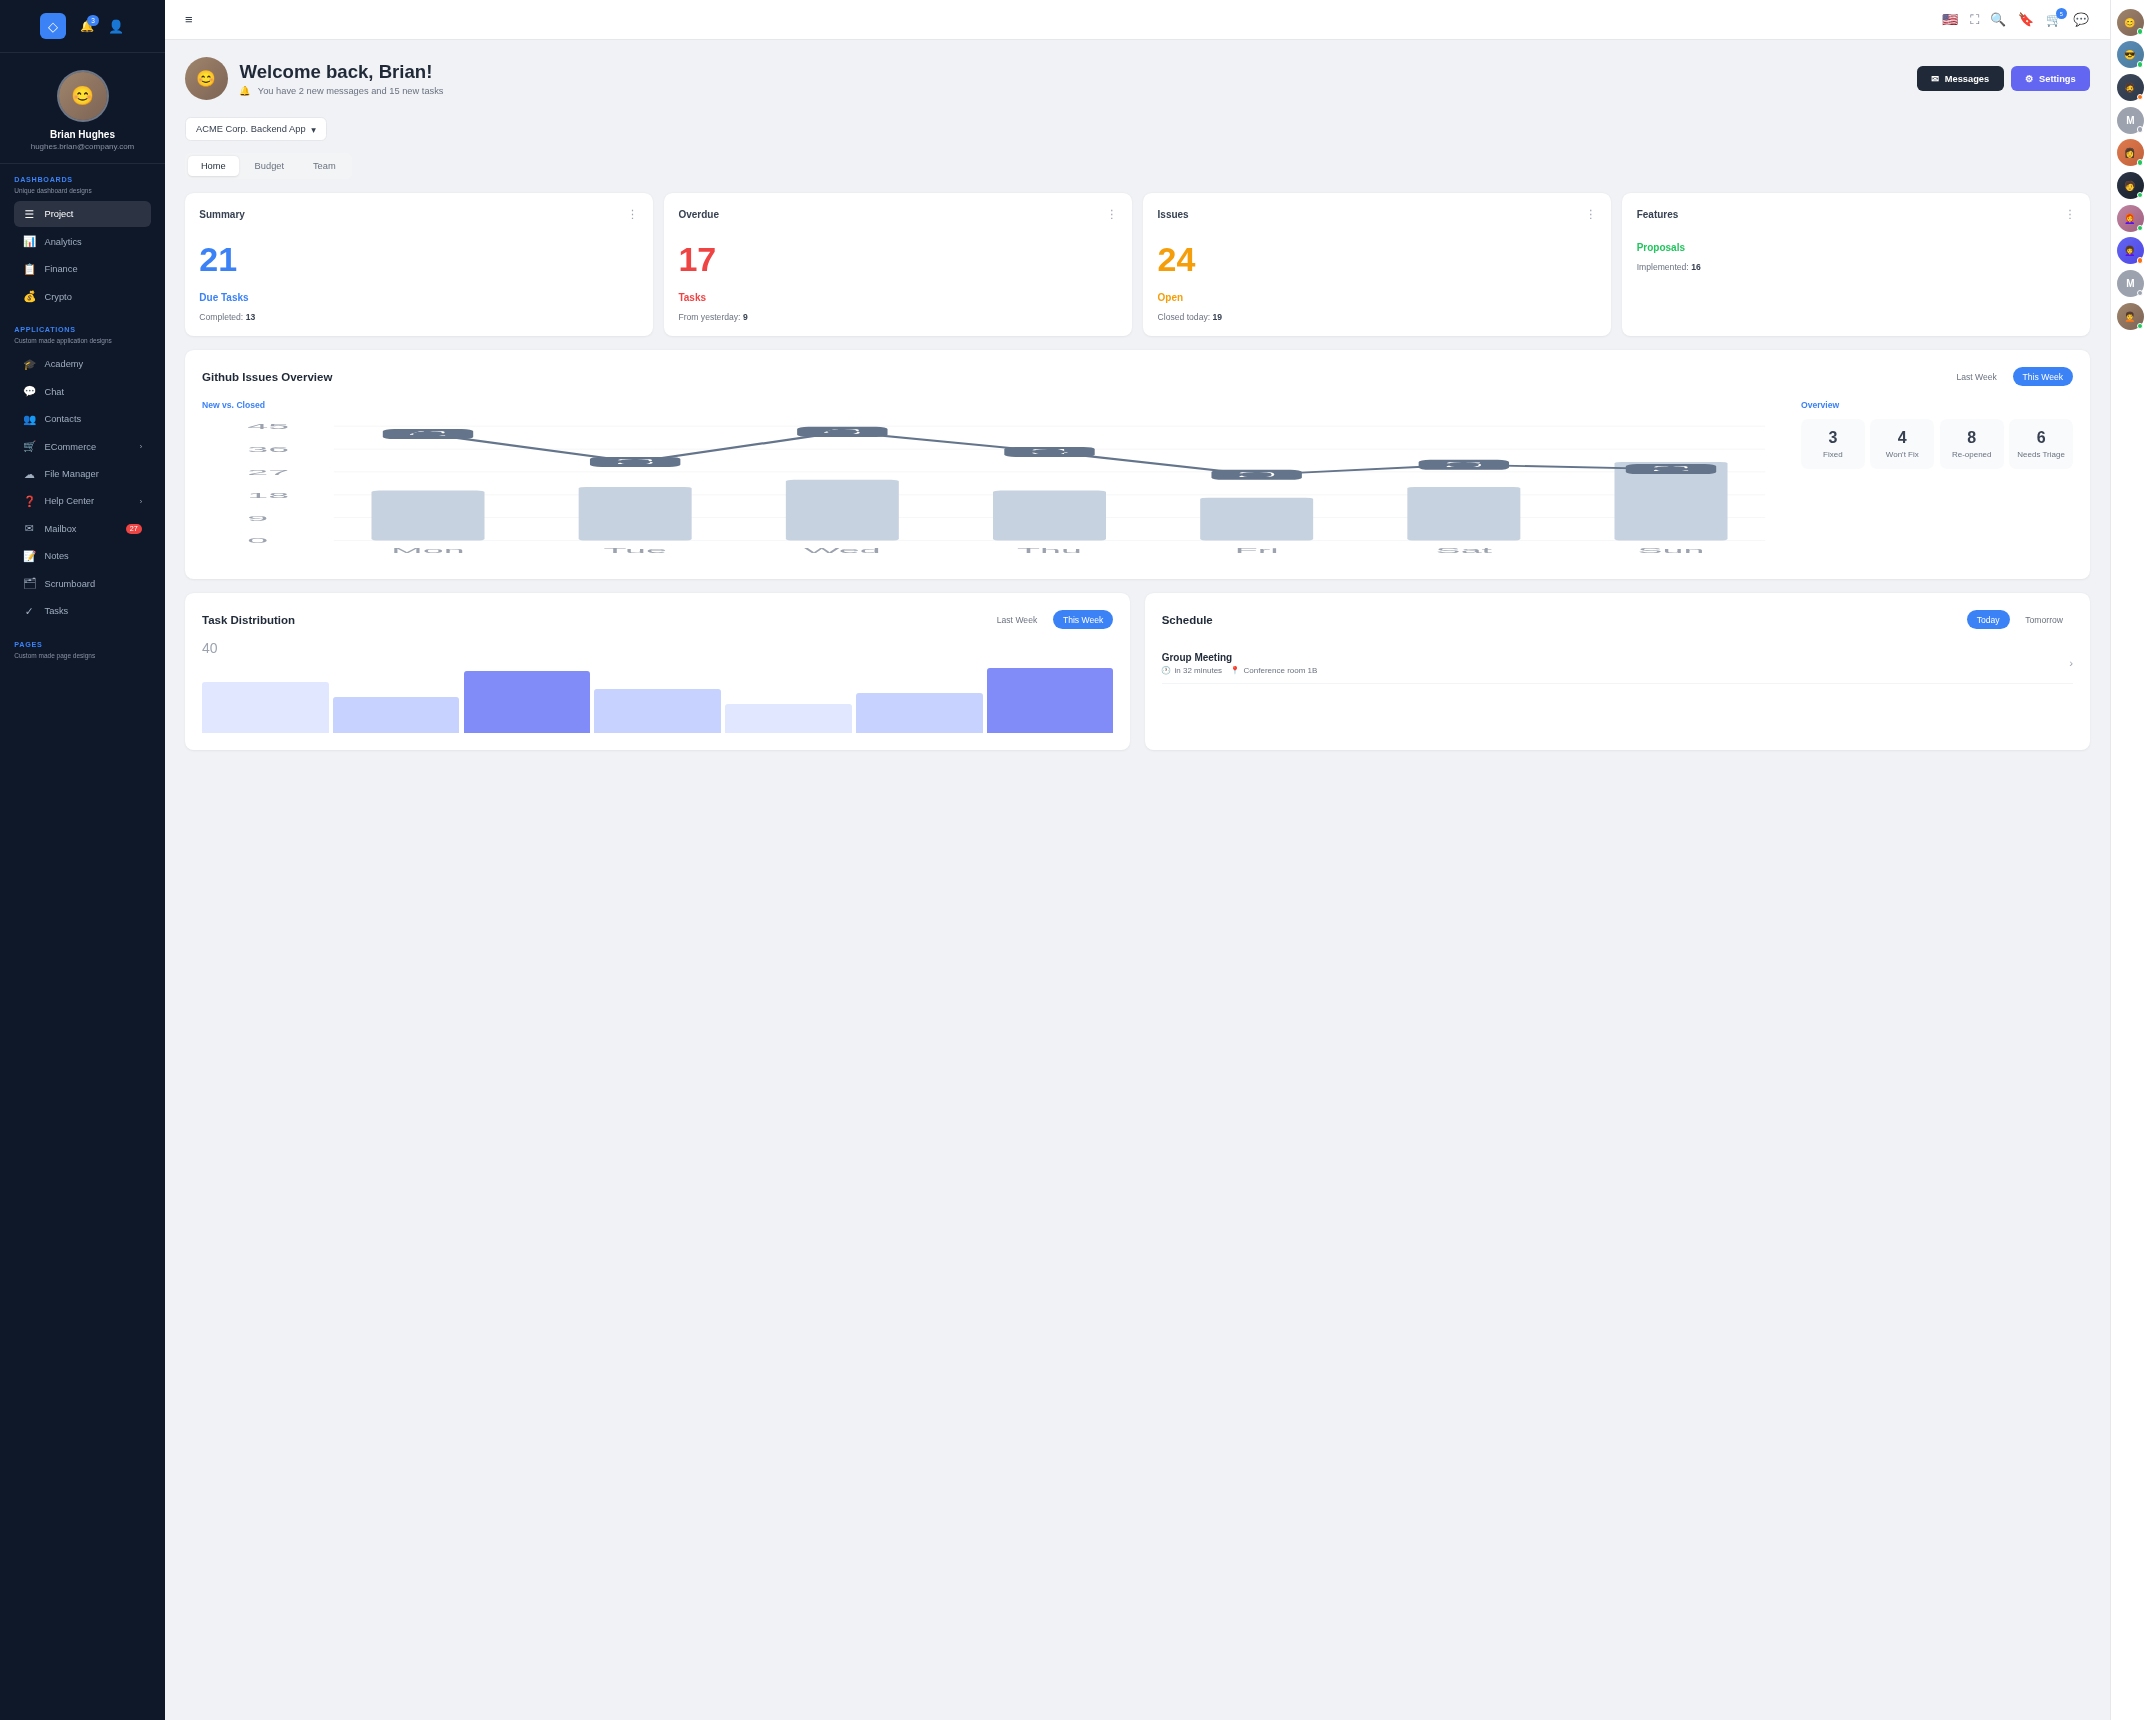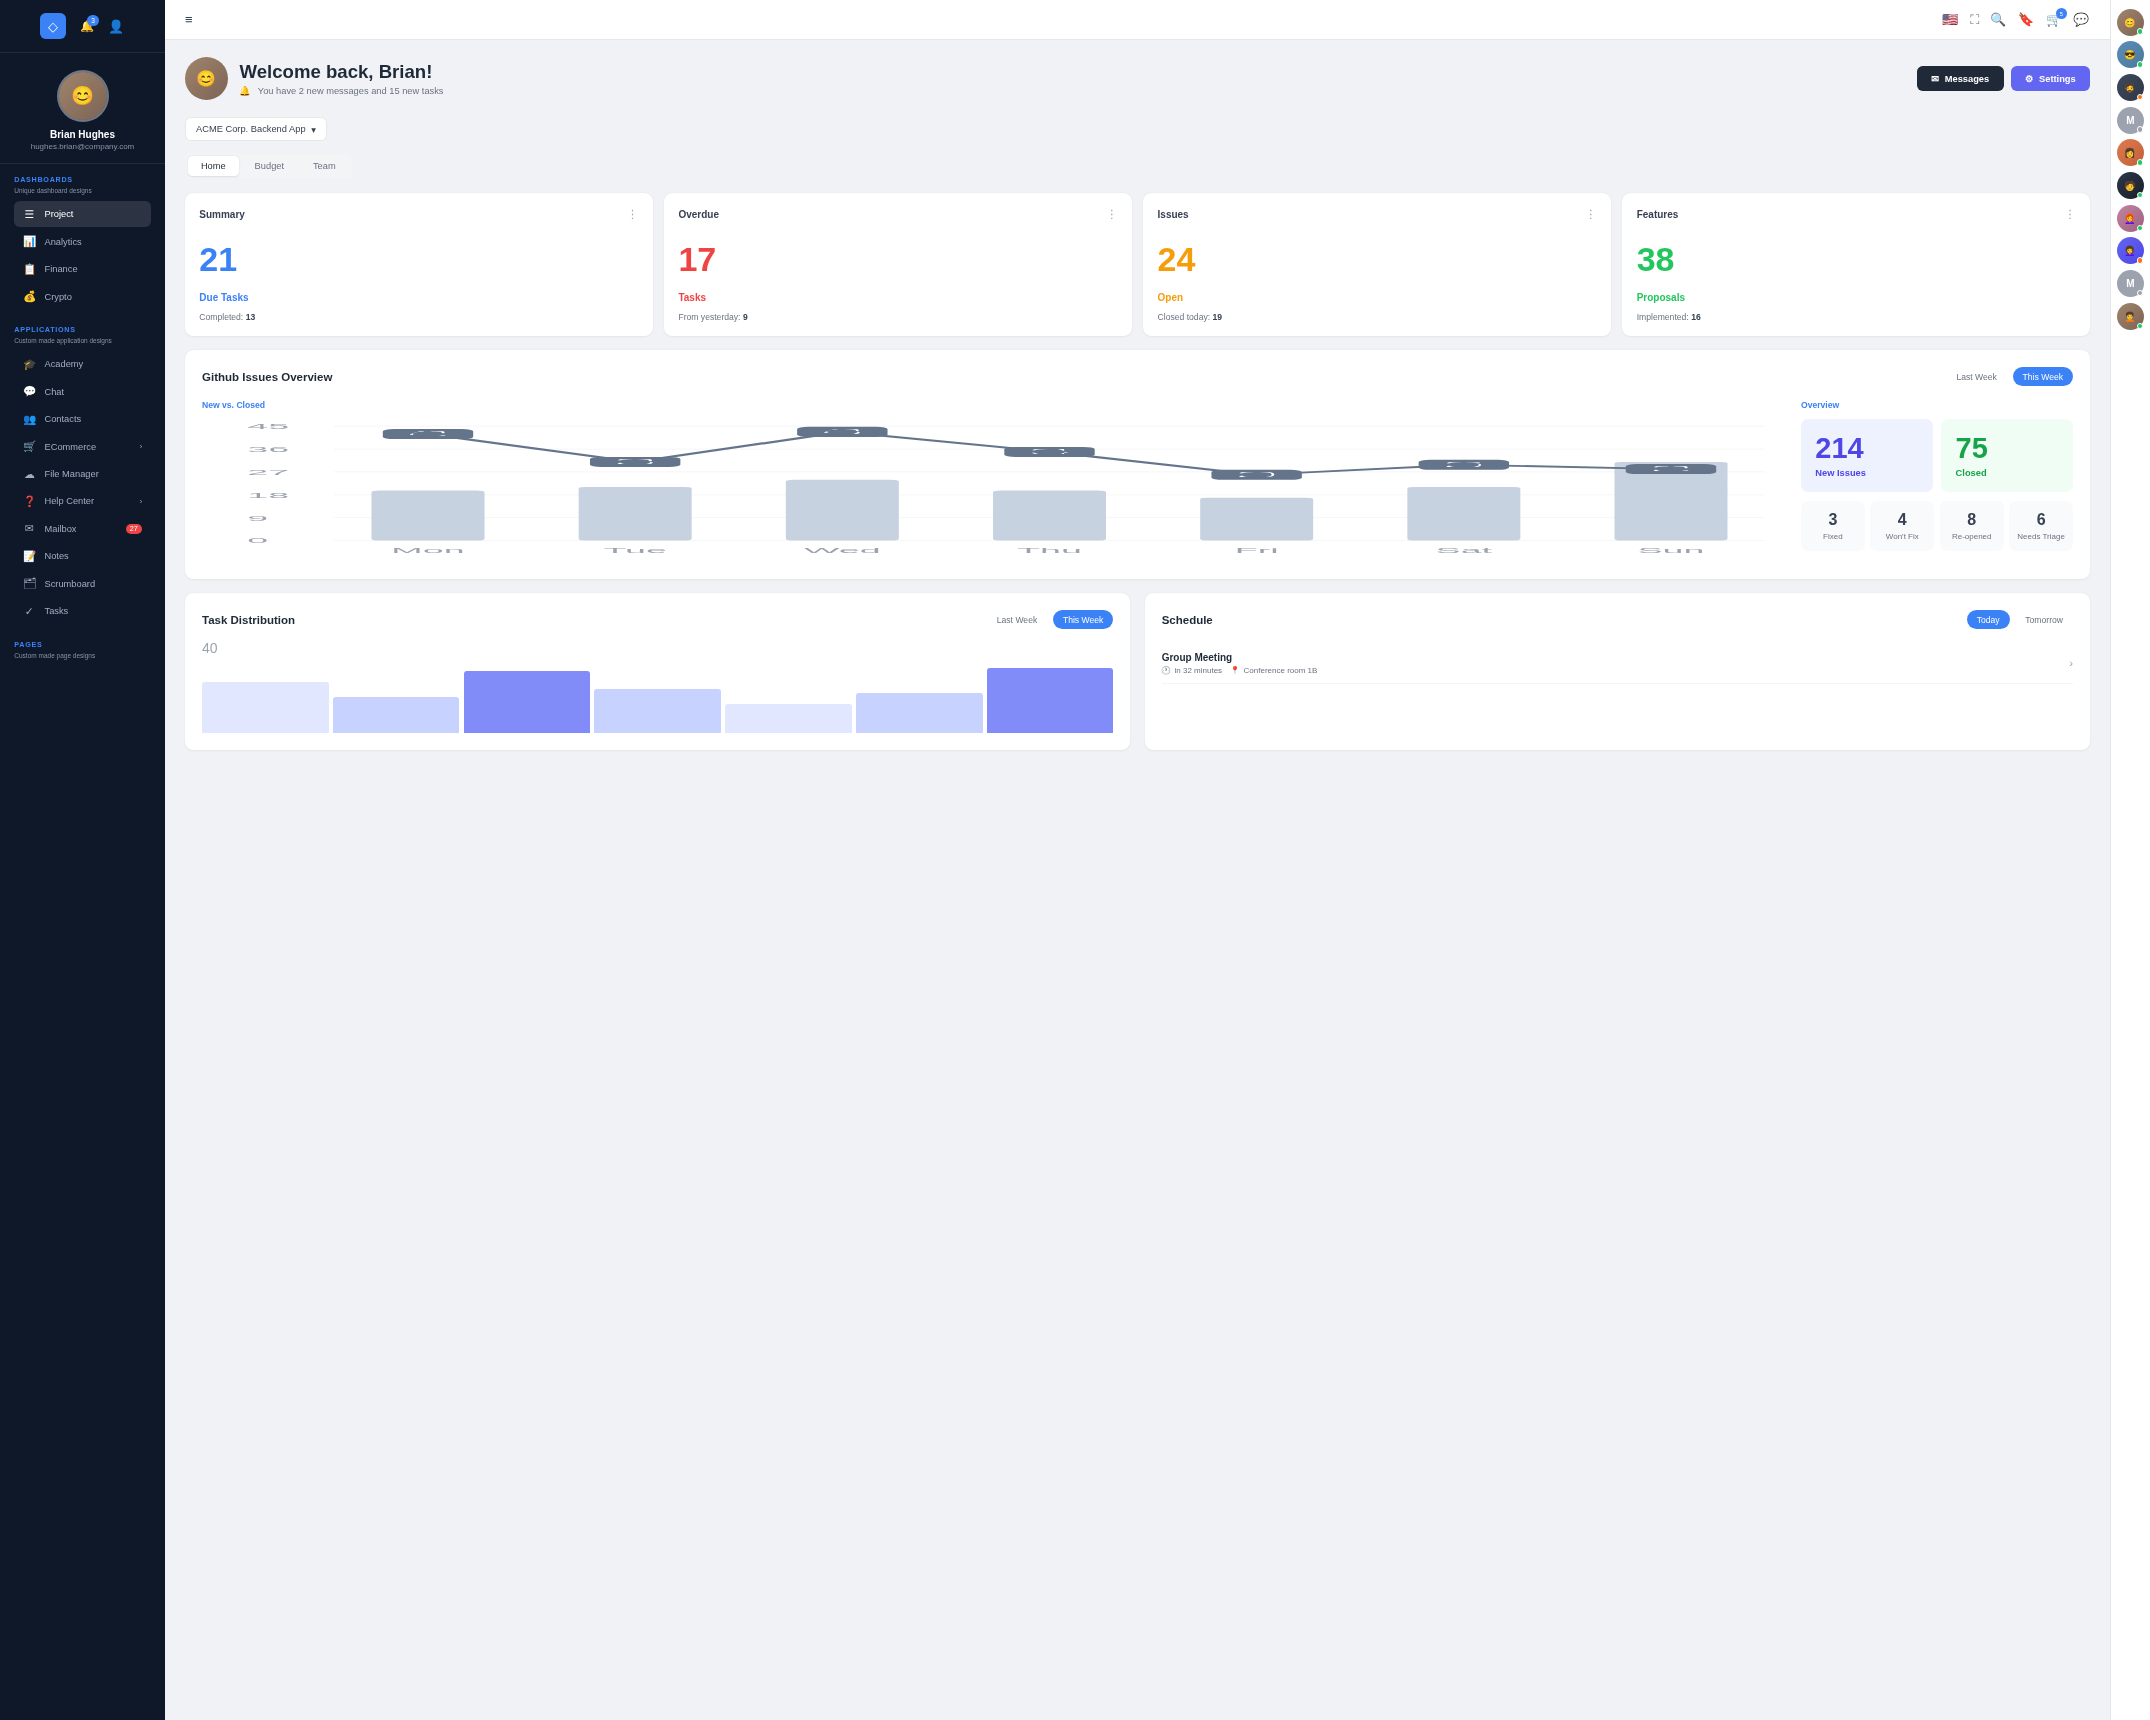--- a/index.html
+++ b/index.html
@@ -465,21 +465,20 @@
         </div>
         <div class="card-number orange">24</div>
         <div class="card-label orange">Open</div>
         <div class="card-footer">Closed today: <strong>19</strong></div>
       </div>
       <div class="summary-card">
         <div class="card-header">
           <span class="card-title">Features</span>
           <span class="card-menu">⋮</span>
         </div>
-        <div class="card-number green">38</div>
         <div class="card-label green">Proposals</div>
         <div class="card-footer">Implemented: <strong>16</strong></div>
       </div>
     </div>
 
     
     <div class="github-section">
       <div class="section-header">
         <span class="section-title">Github Issues Overview</span>
         <div class="week-toggle">
@@ -547,30 +546,20 @@
               <text x="225" y="188" font-size="10" fill="#9ca3af" text-anchor="middle">Thu</text>
               <text x="280" y="188" font-size="10" fill="#9ca3af" text-anchor="middle">Fri</text>
               <text x="335" y="188" font-size="10" fill="#9ca3af" text-anchor="middle">Sat</text>
               <text x="390" y="188" font-size="10" fill="#9ca3af" text-anchor="middle">Sun</text>
             </svg>
           </div>
         </div>
 
         <div class="overview-area">
           <div class="overview-label">Overview</div>
-          <div class="overview-top">
-            <div class="overview-card purple-bg">
-              <div class="overview-num purple-text">214</div>
-              <div class="overview-sub purple-text">New Issues</div>
-            </div>
-            <div class="overview-card green-bg">
-              <div class="overview-num green-text">75</div>
-              <div class="overview-sub green-text">Closed</div>
-            </div>
-          </div>
           <div class="overview-bottom">
             <div class="mini-card">
               <div class="mini-num">3</div>
               <div class="mini-label">Fixed</div>
             </div>
             <div class="mini-card">
               <div class="mini-num">4</div>
               <div class="mini-label">Won't Fix</div>
             </div>
             <div class="mini-card">

